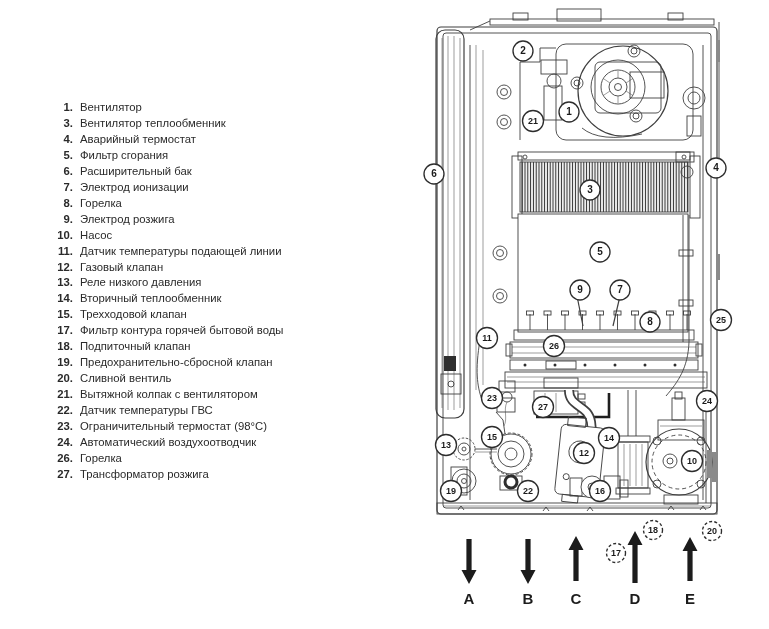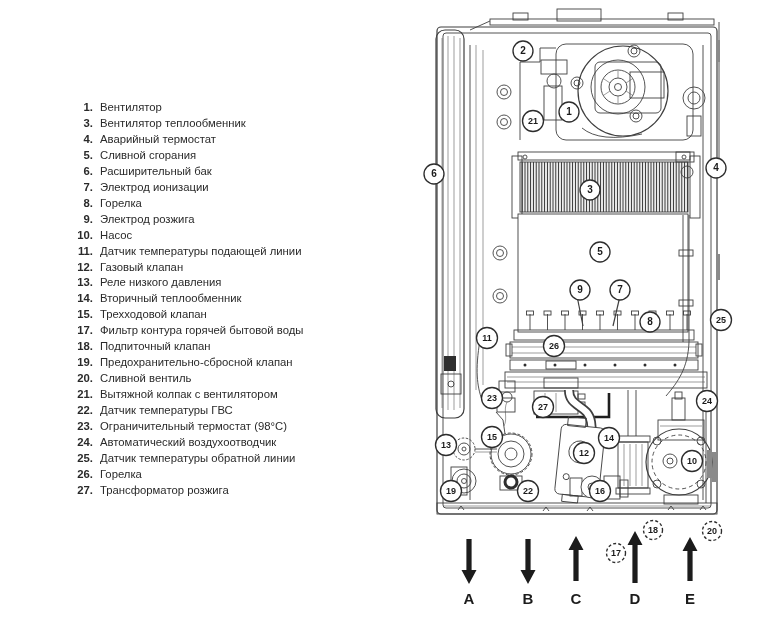--- a/index.html
+++ b/index.html
@@ -1,20 +1,20 @@
 <!DOCTYPE html>
 <html><head>
 <meta charset="utf-8">
 <title></title>
 <style>
   html,body{margin:0;padding:0;background:#fff;}
   .page{position:relative;width:769px;height:629px;background:#fff;overflow:hidden;
         font-family:"Liberation Sans","DejaVu Sans",sans-serif;color:#222;}
   
-  .legend{position:absolute;left:68px;top:100px;margin:0;padding:0;list-style:none;
+  .legend{position:absolute;left:48px;top:100px;margin:0;padding:0;list-style:none;
           font-size:11.3px;line-height:15.95px;color:#2a2a2a;}
   .legend li{white-space:nowrap;}
   .legend .num{display:inline-block;width:25px;text-align:right;font-weight:bold;margin-right:7px;}
   
   .diagram{position:absolute;left:420px;top:8px;width:320px;height:608px;}
   .diagram .s{stroke:#3f3f3f;fill:none;stroke-width:0.9;}
   .diagram .s2{stroke:#3f3f3f;fill:none;stroke-width:1.2;}
   .diagram .thin{stroke:#5a5a5a;fill:none;stroke-width:0.6;}
   .diagram .dk{fill:#2e2e2e;stroke:none;}
   .diagram .gy{fill:#8a8a8a;stroke:none;}
@@ -26,40 +26,39 @@
 </style>
 </head>
 <body>
 
 <div class="page">
 
   <ol class="legend">
       <li><span class="num">1.</span><span class="label">Вентилятор</span></li>
       <li><span class="num">3.</span><span class="label">Вентилятор теплообменник</span></li>
       <li><span class="num">4.</span><span class="label">Аварийный термостат</span></li>
-      <li><span class="num">5.</span><span class="label">Сливной сгорания</span></li>
+      <li><span class="num">5.</span><span class="label">Фильтр сгорания</span></li>
       <li><span class="num">6.</span><span class="label">Расширительный бак</span></li>
       <li><span class="num">7.</span><span class="label">Электрод ионизации</span></li>
       <li><span class="num">8.</span><span class="label">Горелка</span></li>
       <li><span class="num">9.</span><span class="label">Электрод розжига</span></li>
       <li><span class="num">10.</span><span class="label">Насос</span></li>
       <li><span class="num">11.</span><span class="label">Датчик температуры подающей линии</span></li>
       <li><span class="num">12.</span><span class="label">Газовый клапан</span></li>
       <li><span class="num">13.</span><span class="label">Реле низкого давления</span></li>
       <li><span class="num">14.</span><span class="label">Вторичный теплообменник</span></li>
       <li><span class="num">15.</span><span class="label">Трехходовой клапан</span></li>
       <li><span class="num">17.</span><span class="label">Фильтр контура горячей бытовой воды</span></li>
       <li><span class="num">18.</span><span class="label">Подпиточный клапан</span></li>
       <li><span class="num">19.</span><span class="label">Предохранительно-сбросной клапан</span></li>
       <li><span class="num">20.</span><span class="label">Сливной вентиль</span></li>
       <li><span class="num">21.</span><span class="label">Вытяжной колпак с вентилятором</span></li>
       <li><span class="num">22.</span><span class="label">Датчик температуры ГВС</span></li>
       <li><span class="num">23.</span><span class="label">Ограничительный термостат (98°C)</span></li>
       <li><span class="num">24.</span><span class="label">Автоматический воздухоотводчик</span></li>
-      <li><span class="num">25.</span><span class="label">Датчик температуры обратной линии</span></li>
       <li><span class="num">26.</span><span class="label">Горелка</span></li>
       <li><span class="num">27.</span><span class="label">Трансформатор розжига</span></li>
     </ol>
 
   <svg class="diagram" viewBox="420 8 320 608" xmlns="http://www.w3.org/2000/svg">
     <defs>
       <pattern id="fins" patternUnits="userSpaceOnUse" width="2.8" height="10">
         <line x1="1.4" y1="0" x2="1.4" y2="10" stroke="#2e2e2e" stroke-width="1.1"></line>
       </pattern>
     </defs>

